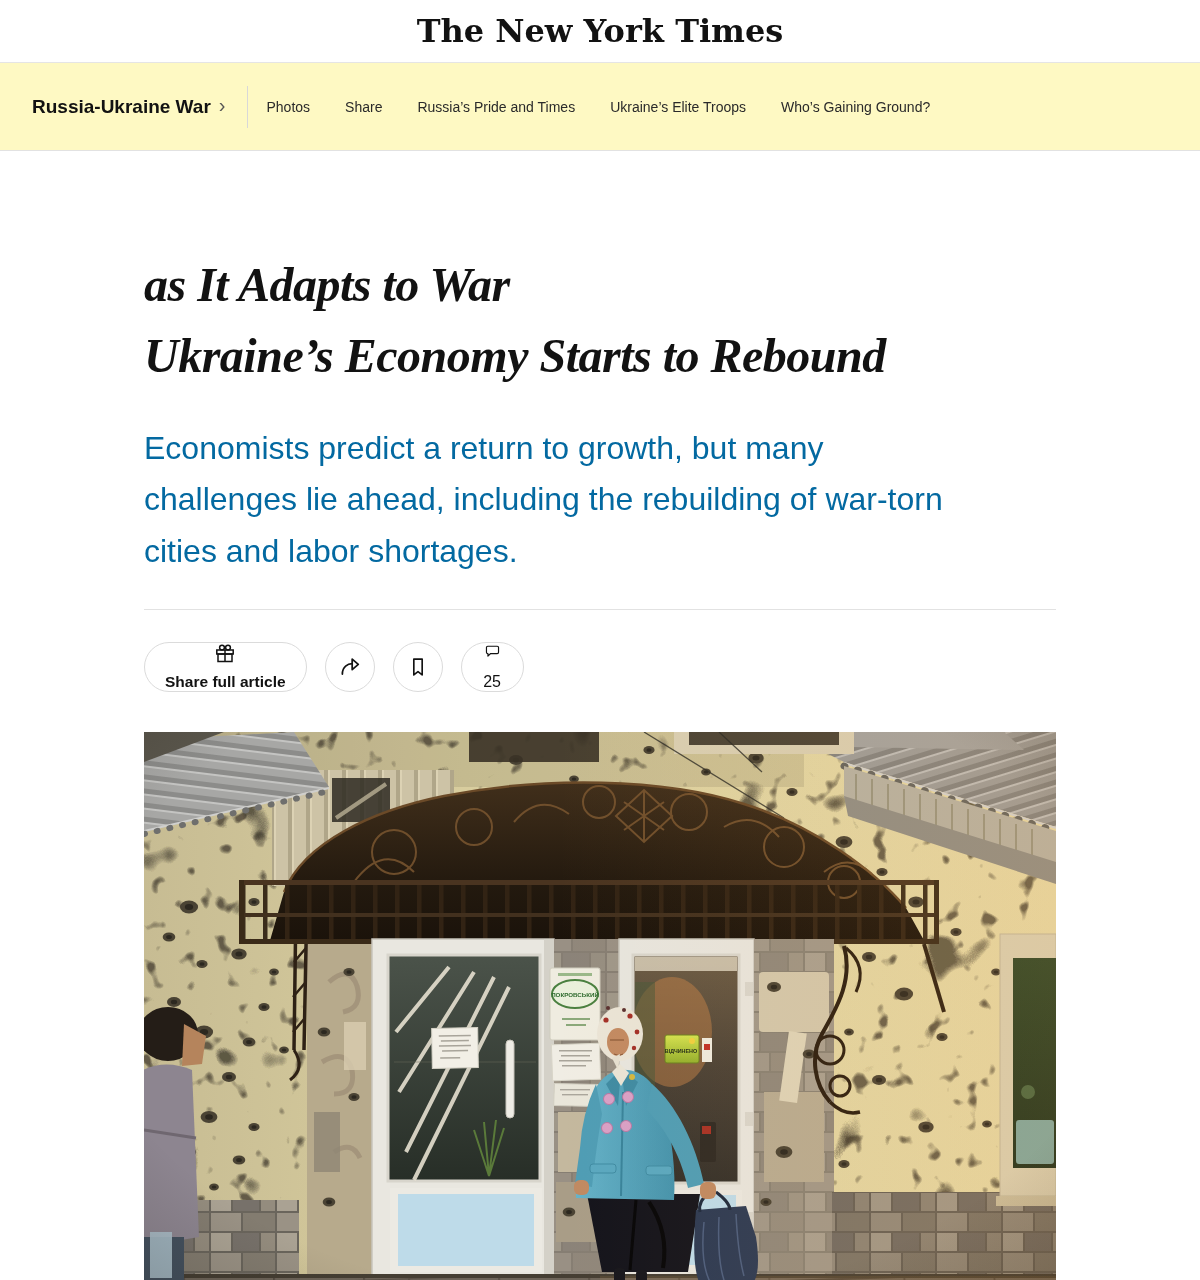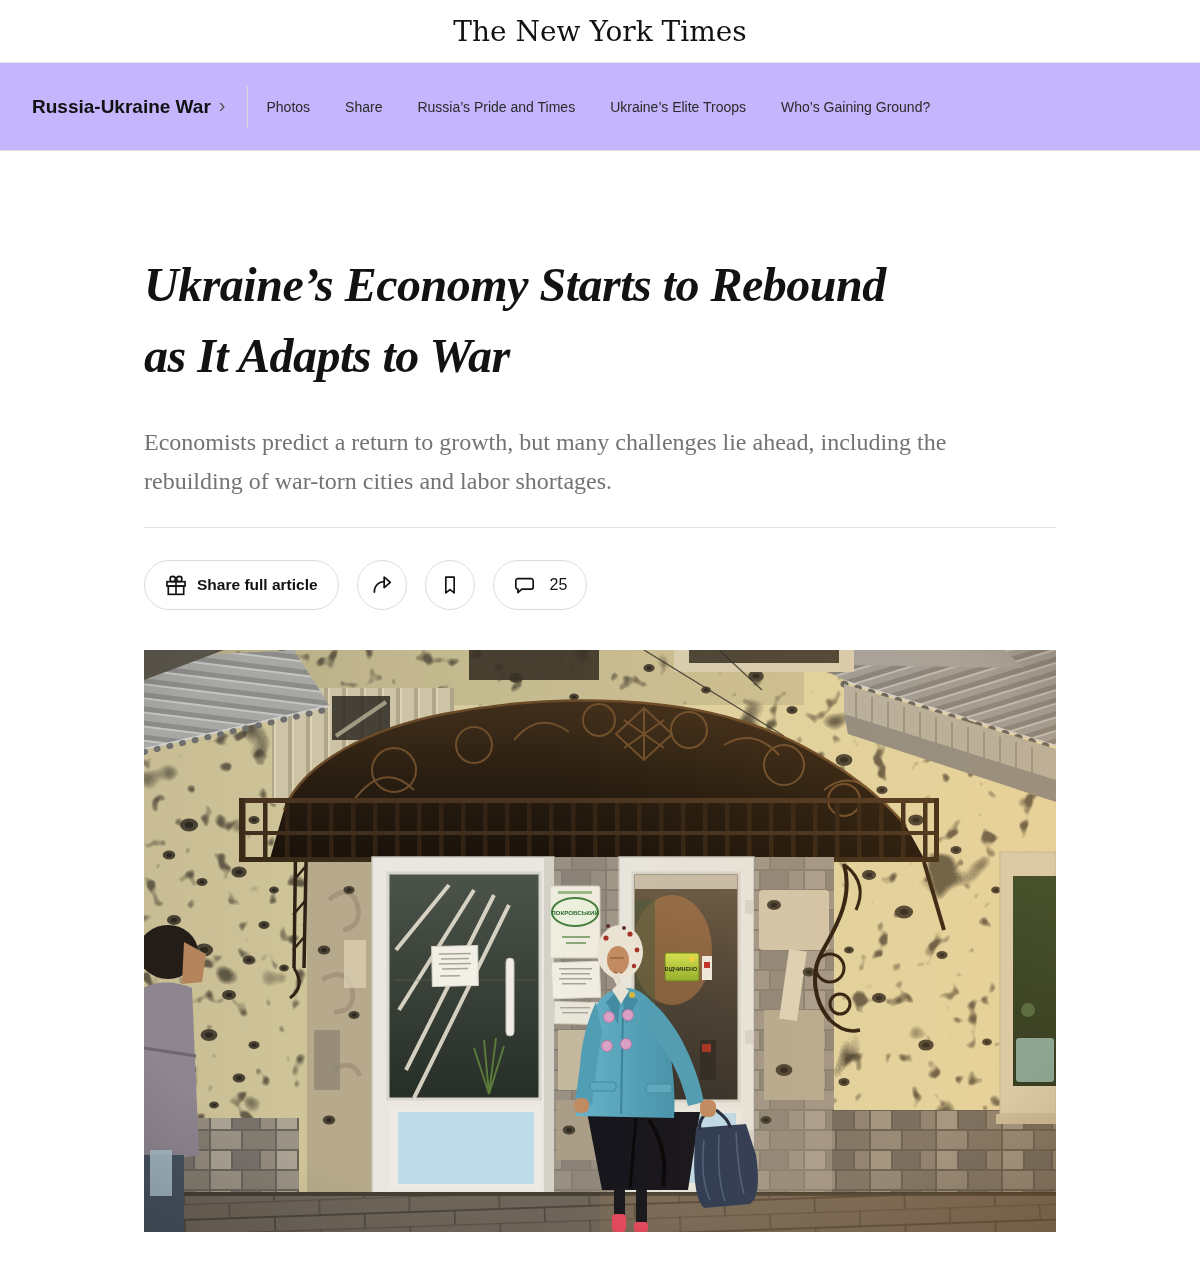--- a/index.html
+++ b/index.html
@@ -3,46 +3,46 @@
 <meta charset="utf-8">
 <style>
   * { box-sizing: border-box; }
   html,body { margin:0; padding:0; background:#fff; }
   body { width:1200px; height:1280px; overflow:hidden; color:#121212;
          font-family:"Liberation Sans", sans-serif; position:relative; }
 
   
   .masthead { height:63px; display:flex; align-items:center; justify-content:center;
               border-bottom:1px solid #e5e5e5; }
-  .nyt-logo { font-family:"DejaVu Serif", serif; font-weight:400; font-size:28px;
+  .nyt-logo { font-family:"DejaVu Serif", serif; font-weight:700; font-size:32px;
               letter-spacing:0px; color:#121212; cursor:pointer; white-space:nowrap; }
 
   
   .nav { height:88px; display:flex; align-items:center; padding:0 32px;
-         border-bottom:1px solid #e2e2e2; background:#c4b5fd; }
+         border-bottom:1px solid #e2e2e2; background:#fef9c3; }
   .nav-section { display:flex; align-items:center; gap:8px; font-weight:700;
                  font-size:19px; color:#121212; cursor:pointer; white-space:nowrap; }
   .nav-chevron { font-weight:400; font-size:20px; color:#555; margin-top:-2px; }
   .nav-divider { width:1px; height:42px; background:#d8d8d8; margin:0 18px 0 22px; }
   .nav-links { display:flex; align-items:center; gap:35px; }
   .nav-link { font-size:14px; color:#2a2a2a; cursor:pointer; white-space:nowrap; }
 
   
   .article { margin-left:144px; width:912px; }
   .headline { font-family:"Liberation Serif", serif; font-style:italic; font-weight:700;
               font-size:48px; line-height:1.47; letter-spacing:-0.5px; color:#121212;
               margin-top:99px; }
   .headline span { display:block; }
-  .summary { font-family:Liberation Serif, serif; font-size:24px; line-height:1.6;
-             color:#737373; margin-top:17px; max-width:830px; }
+  .summary { font-family:Liberation Sans, sans-serif; font-size:32px; line-height:1.6;
+             color:#0369a1; margin-top:17px; max-width:830px; }
   .rule { height:1px; background:#e2e2e2; margin-top:27px; width:912px; }
 
   .share-row { display:flex; align-items:center; gap:18px; margin-top:32px; }
   .pill, .circle { border:1px solid #dbdbdb; background:#fff; display:flex;
-                   align-items:center; justify-content:center; cursor:pointer; }
+                   align-items:center; justify-content:center; cursor:pointer;flex-direction:column; }
   .pill { height:50px; border-radius:25px; padding:0 20px; gap:10px; }
   .pill-label { font-size:15.5px; font-weight:600; color:#121212; }
   .circle { width:50px; height:50px; border-radius:50%; }
   .icon { display:block; }
   .comment-count { font-size:16px; font-weight:500; color:#121212; }
 
   .photo-wrap { margin-top:40px; width:912px; height:582px; overflow:hidden;
                 position:relative; background:#d6cb9d; }
   .photo-wrap svg { display:block; }
 </style>
@@ -64,22 +64,22 @@
     <span class="nav-link">Share</span>
     <span class="nav-link">Russia’s Pride and Times</span>
     <span class="nav-link">Ukraine’s Elite Troops</span>
     <span class="nav-link">Who’s Gaining Ground?</span>
   </div>
 </nav>
 
 <main class="article">
 
   <h1 class="headline">
+    <span>as It Adapts to War</span>
     <span>Ukraine’s Economy Starts to Rebound</span>
-    <span>as It Adapts to War</span>
   </h1>
 
   <p class="summary">Economists predict a return to growth, but many challenges lie ahead, including the rebuilding of war-torn cities and labor shortages.</p>
 
   <div class="rule"></div>
 
   <div class="share-row">
     <button class="pill">
       <svg class="icon" width="22" height="22" viewBox="0 0 20 20" fill="none" stroke="#121212" stroke-width="1.5">
         <rect x="3" y="11" width="14" height="7.5"></rect>

